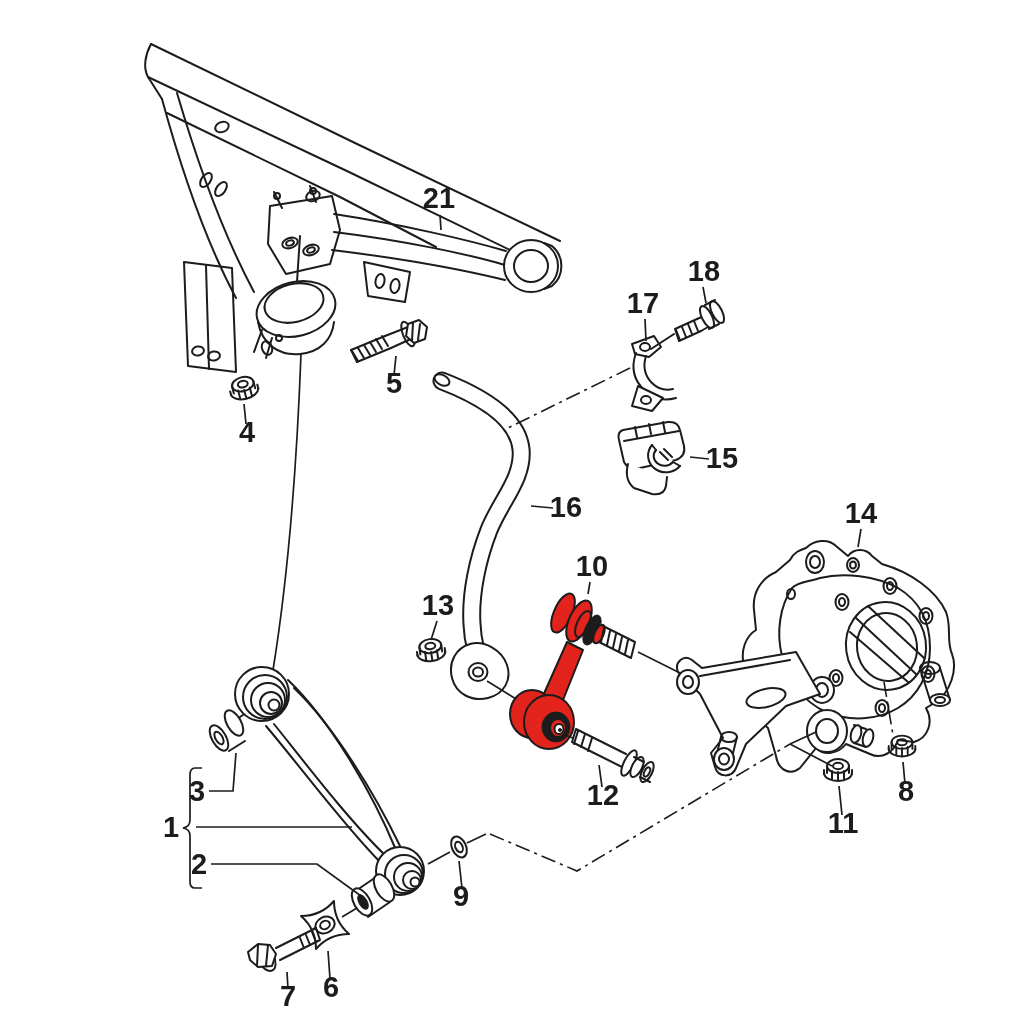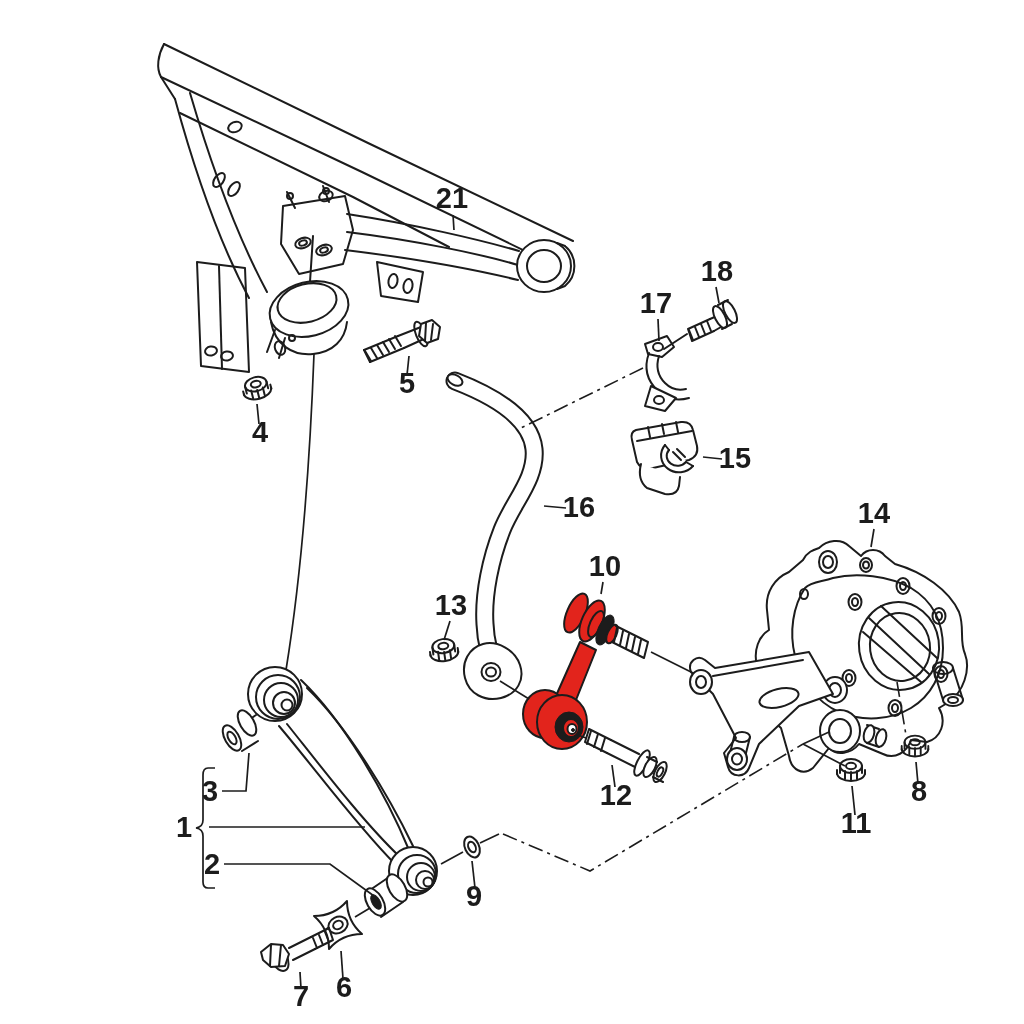--- a/index.html
+++ b/index.html
@@ -1,16 +1,16 @@
 <!DOCTYPE html>
 <html style="--line: #1c1c1c; --red: #e2241c; --paper: #ffffff;"><head>
 <meta charset="utf-8">
 <style>
   html,body{margin:0;padding:0;background:#fff;}
-  .stage{position:relative;width:970px;height:1024px;background:var(--paper,#fff);overflow:hidden;margin-left:13px;}
+  .stage{position:relative;width:970px;height:1024px;background:var(--paper,#fff);overflow:hidden;}
   svg{display:block;width:1024px;height:1024px;}
   .ln{fill:none;stroke:var(--line,#1c1c1c);stroke-width:2;stroke-linecap:round;stroke-linejoin:round;}
   .wh{fill:#fff;stroke:var(--line,#1c1c1c);stroke-width:2;stroke-linejoin:round;}
   .rd{fill:var(--red,#e2241c);stroke:var(--line,#1c1c1c);stroke-width:2;stroke-linejoin:round;}
   .dk{fill:var(--line,#1c1c1c);stroke:var(--line,#1c1c1c);stroke-width:1;}
   .tube-outer{fill:none;stroke:var(--line,#1c1c1c);stroke-width:19;stroke-linecap:round;}
   .tube-inner{fill:none;stroke:#fff;stroke-width:15;stroke-linecap:round;}
   .dashdot{fill:none;stroke:var(--line,#1c1c1c);stroke-width:1.6;stroke-dasharray:15 5 3 5;}
   .leader{fill:none;stroke:var(--line,#1c1c1c);stroke-width:1.7;}
   .callout{font-family:"Liberation Sans",sans-serif;font-weight:bold;font-size:29px;fill:var(--line,#1c1c1c);text-anchor:middle;}

